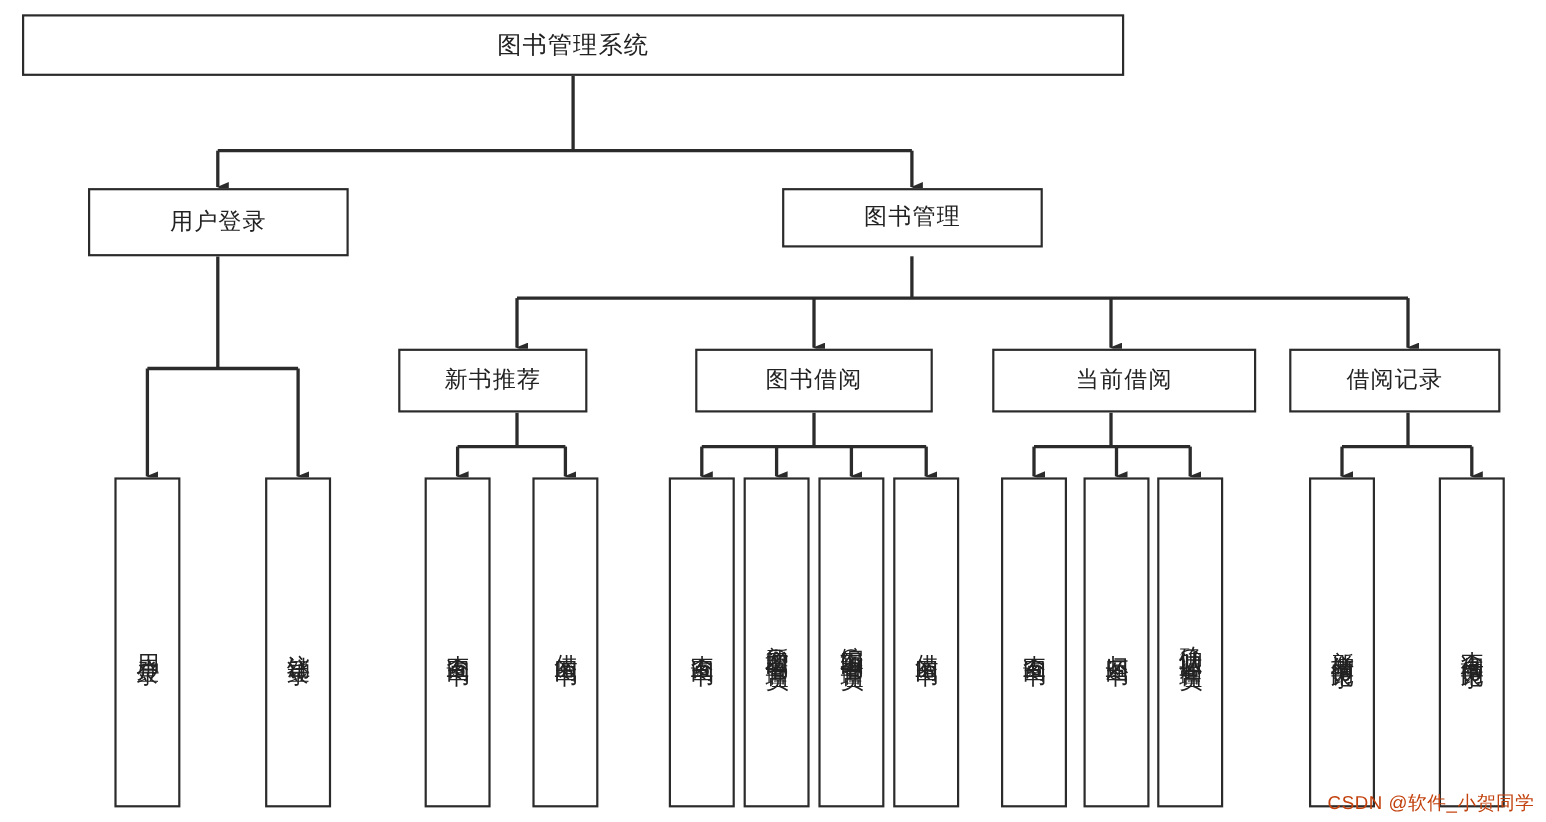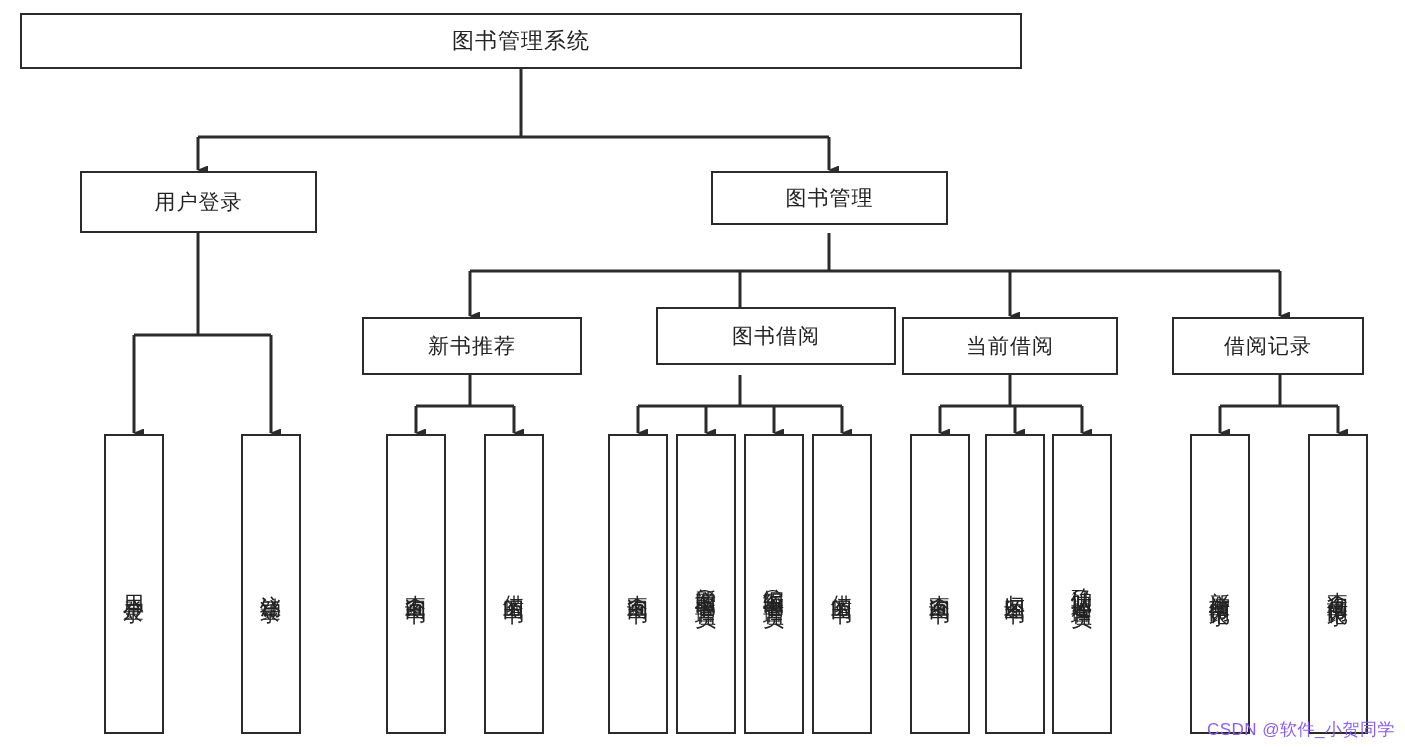--- a/index.html
+++ b/index.html
@@ -52,21 +52,21 @@
     line-height: 1.0;
   }
   .root-box .node-label.horiz {
     font-size: 22px;
   }
   #watermark {
     position: absolute;
     right: 10px;
     bottom: 6px;
     font-size: 17px;
-    color: #8b5cf6;
+    color: #c2410c;
     letter-spacing: 0.5px;
     white-space: nowrap;
     user-select: none;
   }
 </style>
 </head>
 <body>
 
 <div id="diagram-root">
 
@@ -119,27 +119,27 @@
 
   <div id="level2-layer">
       <div class="node-box" style="left: 80px; top: 171px; width: 237px; height: 62px;">
         <span class="node-label horiz">用户登录</span>
       </div>
       <div class="node-box" style="left: 711px; top: 171px; width: 237px; height: 54px;">
         <span class="node-label horiz">图书管理</span>
       </div>
     </div>
   <div id="level3-layer">
-      <div class="node-box" style="left: 362px; top: 317px; width: 220px; height: 58px; justify-content: center;">
+      <div class="node-box" style="left: 362px; top: 317px; width: 172px; height: 58px; justify-content: center;">
         <span class="node-label horiz">新书推荐</span>
       </div>
-      <div class="node-box" style="left: 632px; top: 307px; width: 240px; height: 58px; margin-left: 24px;">
+      <div class="node-box" style="left: 632px; top: 317px; width: 216px; height: 58px;">
         <span class="node-label horiz">图书借阅</span>
       </div>
-      <div class="node-box" style="left: 902px; top: 317px; width: 216px; height: 58px;">
+      <div class="node-box" style="left: 902px; top: 317px; width: 240px; height: 58px;">
         <span class="node-label horiz">当前借阅</span>
       </div>
       <div class="node-box" style="left: 1172px; top: 317px; width: 192px; height: 58px;">
         <span class="node-label horiz">借阅记录</span>
       </div>
     </div>
   <div id="leaf-layer">
       <div class="node-box" style="left: 104px; top: 434px; width: 60px; height: 300px;">
         <span class="node-label vert">用户登录</span>
       </div>

